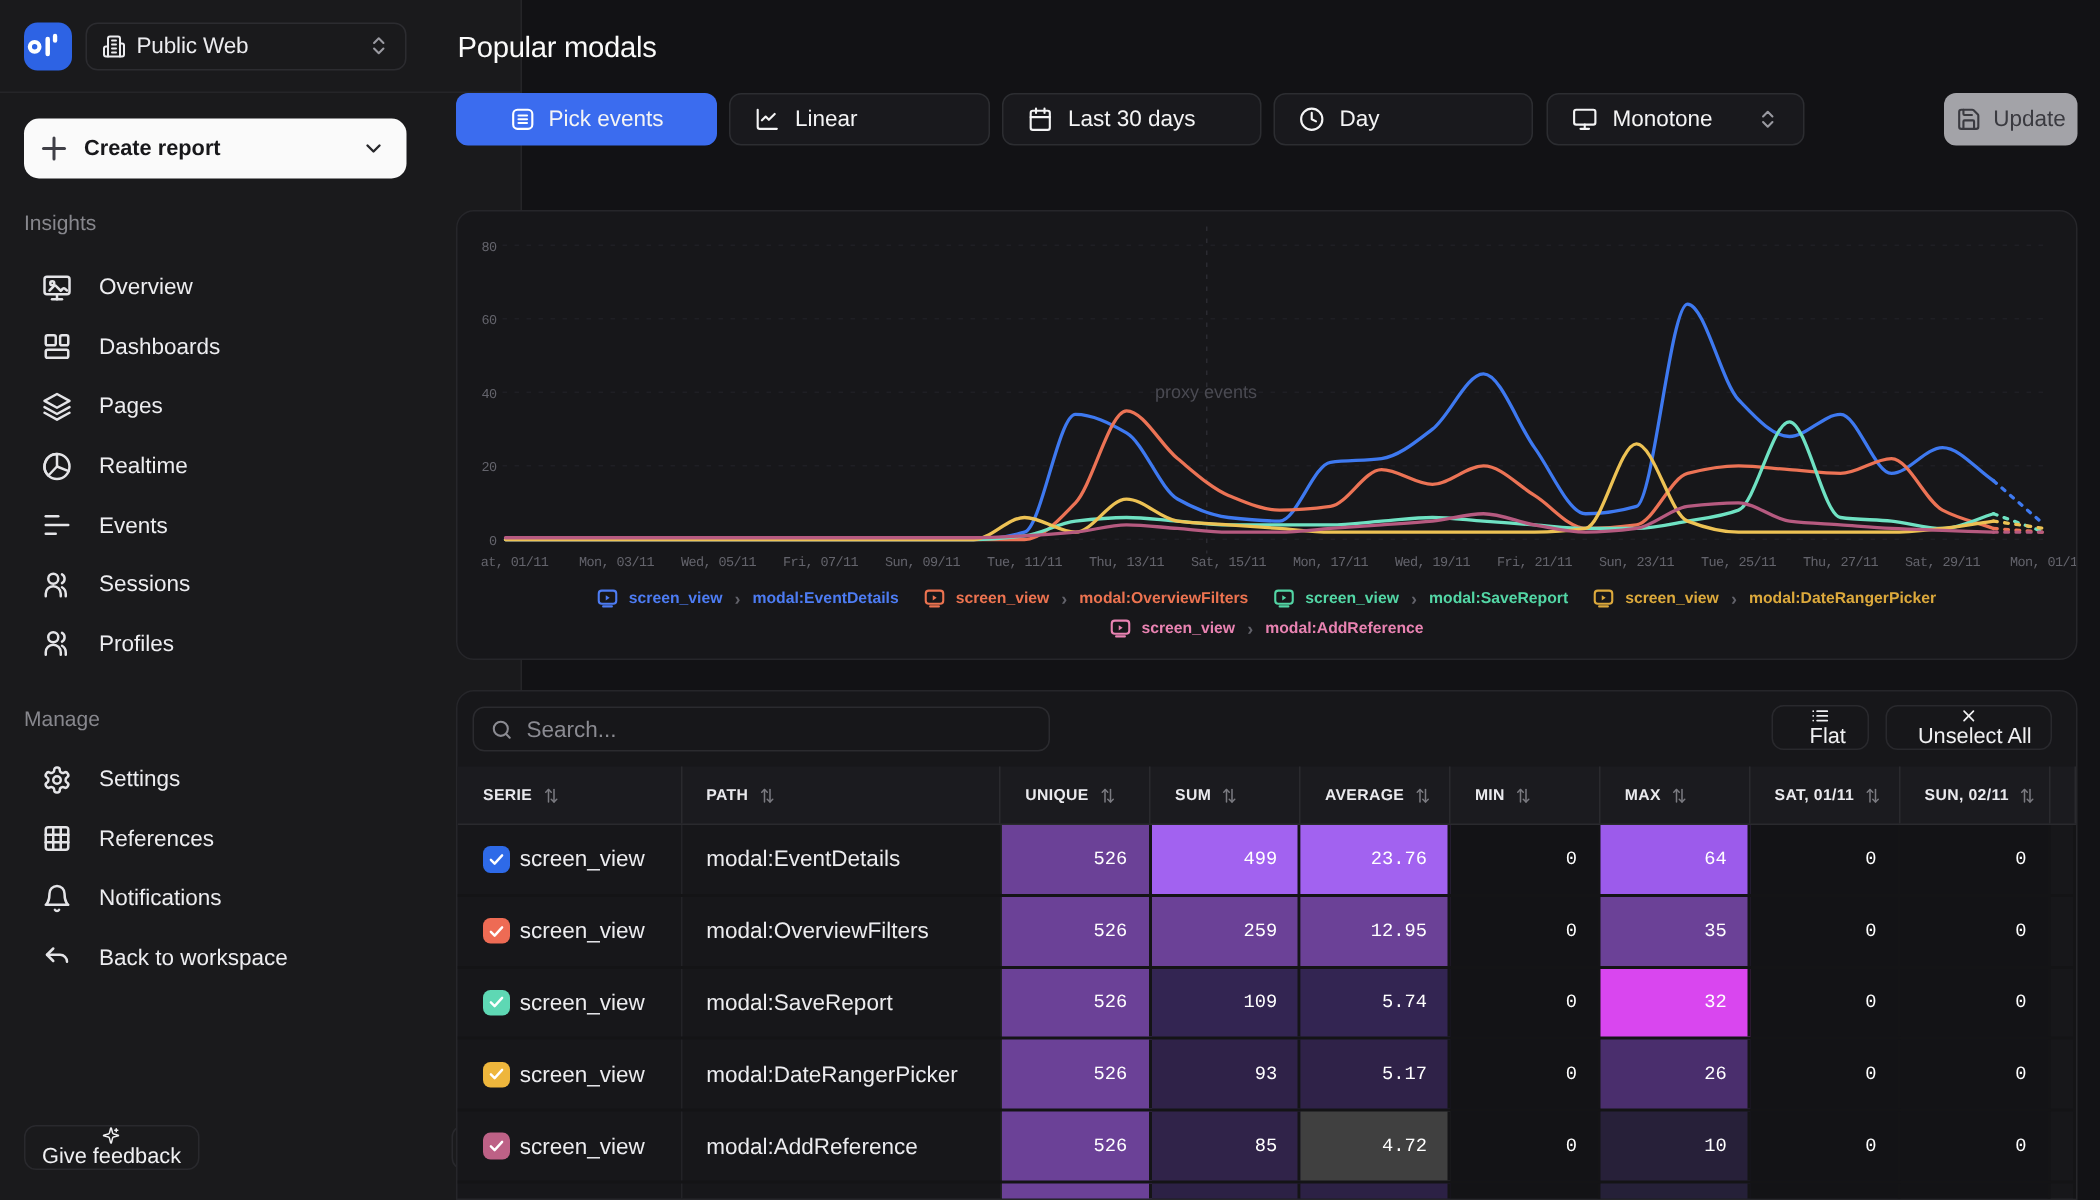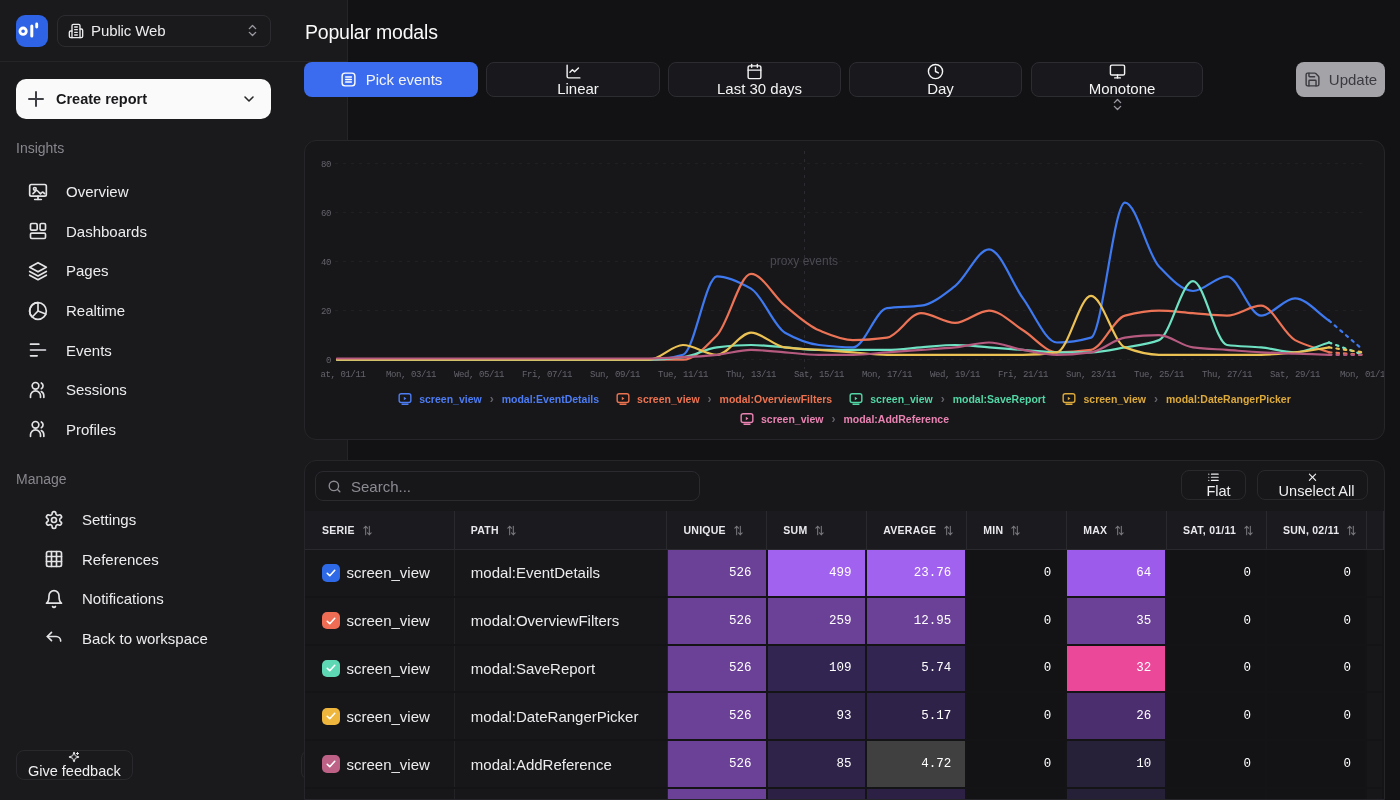--- a/index.html
+++ b/index.html
@@ -18,21 +18,21 @@
 .nav a { display:flex; align-items:center; height:39.6px; padding:0 16px 0 28px; color:#ededf0; font-size:15px; text-decoration:none; }
 .nav a .ic { color:#e4e4e7; }
 .nav a span.t { margin-left:18px; }
 #side-foot { position:absolute; left:0; bottom:0; width:100%; padding:0 16px 20px; display:flex; justify-content:space-between; align-items:center; }
 .ghostbtn { border:1px solid #29292d; border-radius:8px; height:30px; display:flex; align-items:center; color:#f0f0f2; font-size:15px; padding:0 12px; white-space:nowrap;flex-direction:column; }
 
 #main { position:absolute; left:289px; top:0; width:1111px; height:800px; }
 h1 { position:absolute; left:16px; top:21px; font-size:19.5px; font-weight:400; color:#fafafa; letter-spacing:-0.2px; }
 .btn { position:absolute; top:62px; height:35px; border-radius:8px; display:flex; align-items:center; font-size:15px; color:#f4f4f5; }
 .btn .ic { flex:none; }
-.obtn { border:1px solid #2c2d31; background:#19191d; padding:0 16px;flex-direction:column; }
+.obtn { border:1px solid #2c2d31; background:#19191d; padding:0 16px; }
 .obtn .lb { margin-left:10px; }
 
 .card { position:absolute; left:15px; width:1081px; background:#17171a; border:1px solid #26262a; border-radius:12px; overflow:hidden; }
 
 .litem { display:flex; align-items:center; height:15px; font-family:"Liberation Sans", sans-serif; font-size:10.5px; font-weight:700; color:var(--c); white-space:nowrap; }
 .litem b { font-weight:700; }
 .litem em { font-style:normal; color:#62626a; margin:0 8px; font-size:12px; font-weight:700; }
 .litem svg.cast { margin-right:7px; }
 
 .trow { display:flex; height:47.8px; border-bottom:2px solid #141416; position:relative; }
@@ -144,21 +144,21 @@
         <svg class="ic" width="20" height="20" viewBox="0 0 24 24" fill="none" stroke="currentColor" stroke-width="2" stroke-linecap="round" stroke-linejoin="round">
           <circle cx="9" cy="7" r="4"></circle>
           <path d="M3 21v-2a6 6 0 0 1 6-6h0a6 6 0 0 1 6 6v2"></path>
           <path d="M16 3.5a4 4 0 0 1 0 7"></path>
           <path d="M19 21v-2a6 6 0 0 0-3-5.2"></path>
         </svg>
         <span class="t">Profiles</span>
       </a>
   </nav>
   <div class="sec" style="position:absolute;top:471px;left:0">Manage</div>
-  <nav class="nav" style="position:absolute;top:500px;left:16px;width:100%">
+  <nav class="nav" style="position:absolute;top:500px;left:0;width:100%">
     <a>
         <svg class="ic" width="20" height="20" viewBox="0 0 24 24" fill="none" stroke="currentColor" stroke-width="2" stroke-linecap="round" stroke-linejoin="round">
           <path d="M12.22 2h-.44a2 2 0 0 0-2 2v.18a2 2 0 0 1-1 1.73l-.43.25a2 2 0 0 1-2 0l-.15-.08a2 2 0 0 0-2.73.73l-.22.38a2 2 0 0 0 .73 2.73l.15.1a2 2 0 0 1 1 1.72v.51a2 2 0 0 1-1 1.74l-.15.09a2 2 0 0 0-.73 2.73l.22.38a2 2 0 0 0 2.73.73l.15-.08a2 2 0 0 1 2 0l.43.25a2 2 0 0 1 1 1.73V20a2 2 0 0 0 2 2h.44a2 2 0 0 0 2-2v-.18a2 2 0 0 1 1-1.73l.43-.25a2 2 0 0 1 2 0l.15.08a2 2 0 0 0 2.73-.73l.22-.39a2 2 0 0 0-.73-2.73l-.15-.08a2 2 0 0 1-1-1.74v-.5a2 2 0 0 1 1-1.74l.15-.09a2 2 0 0 0 .73-2.73l-.22-.38a2 2 0 0 0-2.73-.73l-.15.08a2 2 0 0 1-2 0l-.43-.25a2 2 0 0 1-1-1.73V4a2 2 0 0 0-2-2z"></path>
           <circle cx="12" cy="12" r="3"></circle>
         </svg>
         <span class="t">Settings</span>
       </a>
     <a>
         <svg class="ic" width="20" height="20" viewBox="0 0 24 24" fill="none" stroke="currentColor" stroke-width="2" stroke-linecap="round" stroke-linejoin="round">
           <rect x="3" y="3" width="18" height="18" rx="2"></rect>
@@ -499,21 +499,21 @@
             </span>
             <span class="rowtxt">screen_view</span>
           </div>
         <div class="tc c-path">
             <span class="rowtxt">modal:SaveReport</span>
           </div>
         <div class="tc c-num" style="background:#6b4197">526</div>
         <div class="tc c-num" style="background:#332552">109</div>
         <div class="tc c-num" style="background:#332552">5.74</div>
         <div class="tc c-num">0</div>
-        <div class="tc c-num" style="background:#ec4899">32</div>
+        <div class="tc c-num" style="background:#d946ef">32</div>
         <div class="tc c-num">0</div>
         <div class="tc c-num">0</div>
         <div class="tc c-last"></div>
       </div>
       <div class="trow">
         <div class="tc c-serie">
             <span class="cbx" style="background:#eeb63c">
               <svg width="12" height="12" viewBox="0 0 24 24" fill="none" stroke="#fff" stroke-width="3.2" stroke-linecap="round" stroke-linejoin="round">
                 <path d="m4.5 12.5 5 5 10-11"></path>
               </svg>

